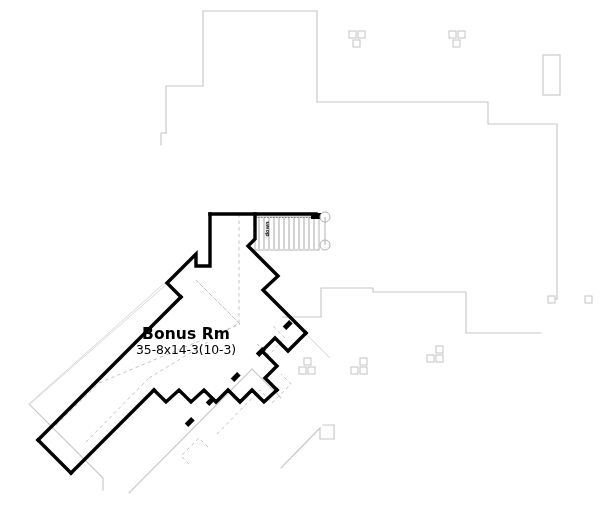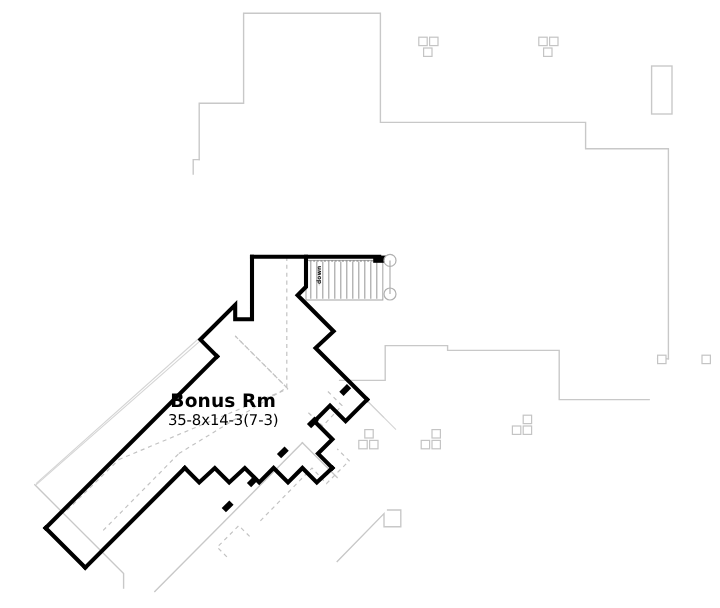--- a/index.html
+++ b/index.html
@@ -198,18 +198,18 @@
       </g>
 
       <rect x="548" y="296" width="7" height="7"></rect>
       <rect x="585" y="296" width="7" height="7"></rect>
     </g>
 
   </svg>
 
   <div class="room-label-group" style="left:106px; top:326px; width:160px;">
     <div class="room-name">Bonus Rm</div>
-    <div class="room-dims">35-8x14-3(7-3)</div>
+    <div class="room-dims">35-8x14-3(10-3)</div>
   </div>
 
   <div class="stair-dir" style="left:259px; top:226px; transform:rotate(-90deg);">down</div>
 
 </div>
 
 </body></html>

